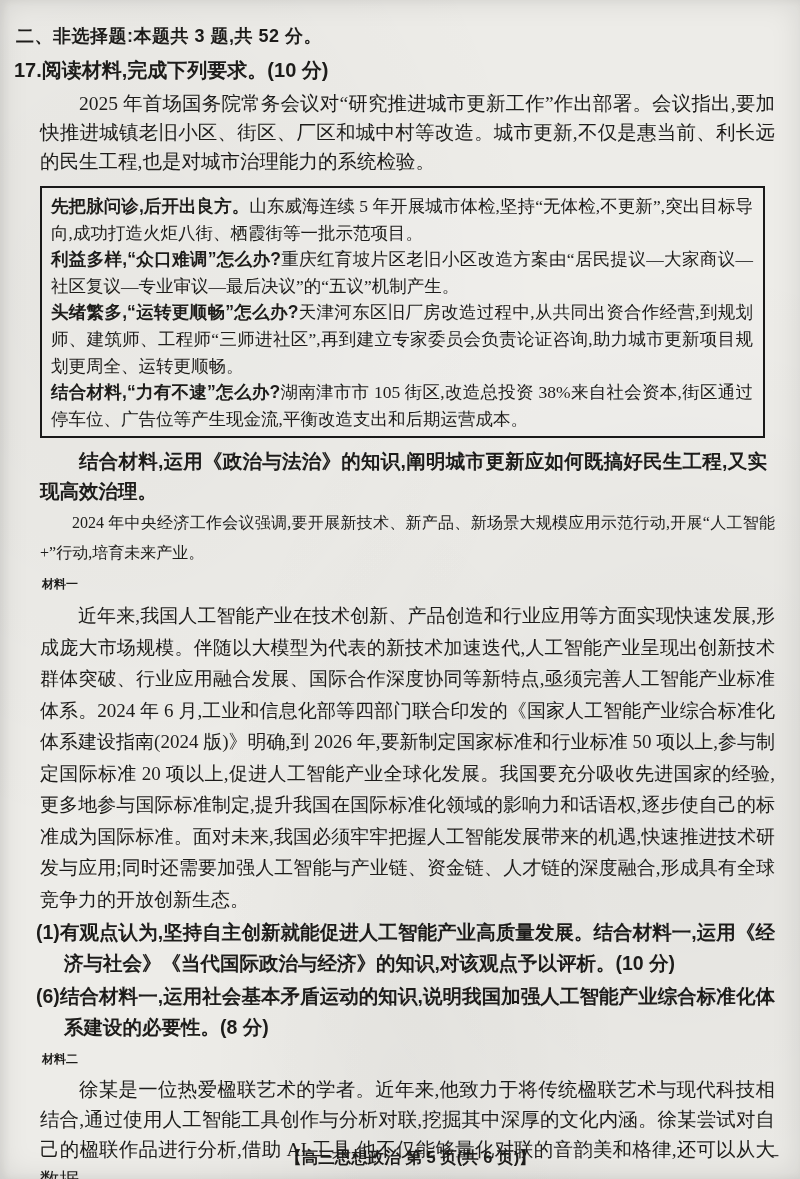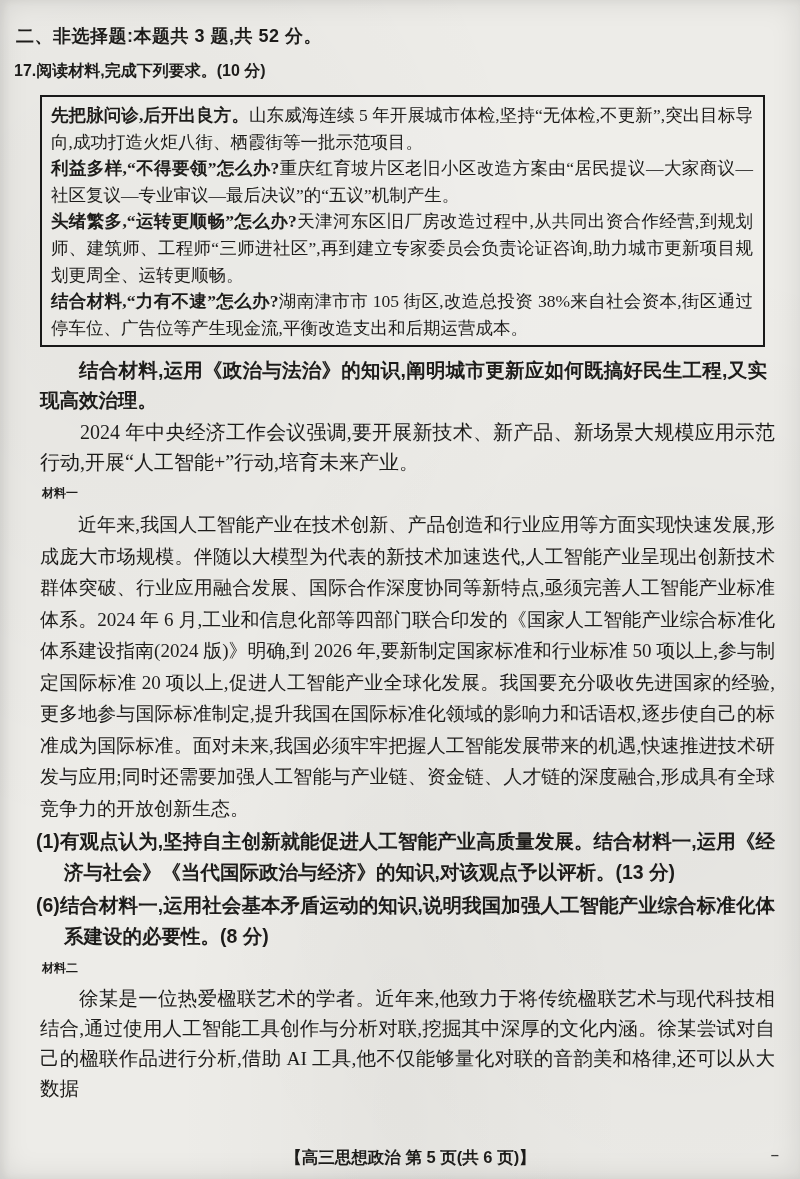--- a/index.html
+++ b/index.html
@@ -19,50 +19,50 @@
   .page{padding:14px 0 0 0;}
   .h-section{
     margin:8px 12px 6px 16px;
     font-family:"Liberation Sans","DejaVu Sans",sans-serif;
     font-weight:bold;font-size:18px;line-height:28px;
     letter-spacing:0.5px;
   }
   .q-title{
     margin:2px 12px 4px 14px;
     font-family:"Liberation Sans","DejaVu Sans",sans-serif;
-    font-weight:bold;font-size:16px;line-height:29px;
+    font-weight:bold;font-size:20px;line-height:29px;
   }
   .para{
     margin:0 25px 0 40px;
     text-indent:2em;text-align:justify;
     font-size:19.5px;line-height:29px;
   }
   .case-box{
     margin:10px 35px 8px 40px;
     border:2px solid #191919;
     padding:5px 10px 4px 9px;
     background:rgba(255,255,255,0.12);
   }
   .case-item{
     text-align:justify;font-size:17.5px;line-height:26.6px;margin:0;
   }
   .case-item .lead{
-    font-family:Liberation Serif, serif;
+    font-family:Liberation Sans, sans-serif;
     font-weight:bold;
   }
   .task{
     margin:6px 33px 2px 40px;
     text-indent:2em;text-align:justify;
     font-family:"Liberation Sans","DejaVu Sans",sans-serif;
     font-weight:bold;font-size:19.5px;line-height:30px;
   }
   .intro18{
     margin:0 25px 0 40px;
     text-indent:2em;text-align:justify;
-    font-size:20px;line-height:30px;
+    font-size:16px;line-height:30px;
   }
   .mat-label{
     margin:2px 12px 2px 42px;
     font-family:"Liberation Sans","DejaVu Sans",sans-serif;
     font-weight:bold;font-size:12px;line-height:28px;
   }
   .material{
     margin:0 25px 0 40px;
     text-indent:2em;text-align:justify;
     font-size:19px;line-height:31.5px;
@@ -92,38 +92,39 @@
 </style>
 </head>
 <body>
 
 <div class="page">
 
   <div class="h-section">二、非选择题:本题共 3 题,共 52 分。</div>
 
   <div class="q-title">17.阅读材料,完成下列要求。(10 分)</div>
 
+  <p class="para">2025 年首场国务院常务会议对“研究推进城市更新工作”作出部署。会议指出,要加快推进城镇老旧小区、街区、厂区和城中村等改造。城市更新,不仅是惠当前、利长远的民生工程,也是对城市治理能力的系统检验。</p>
 
   <div class="case-box">
     <p class="case-item"><span class="lead">先把脉问诊,后开出良方。</span><span>山东威海连续 5 年开展城市体检,坚持“无体检,不更新”,突出目标导向,成功打造火炬八街、栖霞街等一批示范项目。</span></p>
-    <p class="case-item"><span class="lead">利益多样,“不得要领”怎么办?</span><span>重庆红育坡片区老旧小区改造方案由“居民提议—大家商议—社区复议—专业审议—最后决议”的“五议”机制产生。</span></p>
+    <p class="case-item"><span class="lead">利益多样,“众口难调”怎么办?</span><span>重庆红育坡片区老旧小区改造方案由“居民提议—大家商议—社区复议—专业审议—最后决议”的“五议”机制产生。</span></p>
     <p class="case-item"><span class="lead">头绪繁多,“运转更顺畅”怎么办?</span><span>天津河东区旧厂房改造过程中,从共同出资合作经营,到规划师、建筑师、工程师“三师进社区”,再到建立专家委员会负责论证咨询,助力城市更新项目规划更周全、运转更顺畅。</span></p>
     <p class="case-item"><span class="lead">结合材料,“力有不逮”怎么办?</span><span>湖南津市市 105 街区,改造总投资 38%来自社会资本,街区通过停车位、广告位等产生现金流,平衡改造支出和后期运营成本。</span></p>
   </div>
 
   <p class="task">结合材料,运用《政治与法治》的知识,阐明城市更新应如何既搞好民生工程,又实现高效治理。</p>
 
 
   <p class="intro18">2024 年中央经济工作会议强调,要开展新技术、新产品、新场景大规模应用示范行动,开展“人工智能+”行动,培育未来产业。</p>
 
   <div class="mat-label">材料一</div>
 
   <p class="material">近年来,我国人工智能产业在技术创新、产品创造和行业应用等方面实现快速发展,形成庞大市场规模。伴随以大模型为代表的新技术加速迭代,人工智能产业呈现出创新技术群体突破、行业应用融合发展、国际合作深度协同等新特点,亟须完善人工智能产业标准体系。2024 年 6 月,工业和信息化部等四部门联合印发的《国家人工智能产业综合标准化体系建设指南(2024 版)》明确,到 2026 年,要新制定国家标准和行业标准 50 项以上,参与制定国际标准 20 项以上,促进人工智能产业全球化发展。我国要充分吸收先进国家的经验,更多地参与国际标准制定,提升我国在国际标准化领域的影响力和话语权,逐步使自己的标准成为国际标准。面对未来,我国必须牢牢把握人工智能发展带来的机遇,快速推进技术研发与应用;同时还需要加强人工智能与产业链、资金链、人才链的深度融合,形成具有全球竞争力的开放创新生态。</p>
 
-  <p class="question">(1)有观点认为,坚持自主创新就能促进人工智能产业高质量发展。结合材料一,运用《经济与社会》《当代国际政治与经济》的知识,对该观点予以评析。(13 分)</p>
+  <p class="question">(1)有观点认为,坚持自主创新就能促进人工智能产业高质量发展。结合材料一,运用《经济与社会》《当代国际政治与经济》的知识,对该观点予以评析。(10 分)</p>
 
   <p class="question">(6)结合材料一,运用社会基本矛盾运动的知识,说明我国加强人工智能产业综合标准化体系建设的必要性。(8 分)</p>
 
   <div class="mat-label">材料二</div>
 
   <p class="material2">徐某是一位热爱楹联艺术的学者。近年来,他致力于将传统楹联艺术与现代科技相结合,通过使用人工智能工具创作与分析对联,挖掘其中深厚的文化内涵。徐某尝试对自己的楹联作品进行分析,借助 AI 工具,他不仅能够量化对联的音韵美和格律,还可以从大数据</p>
 
   <div class="footer">【高三思想政治 第 5 页(共 6 页)】</div>
   <div class="footer-mark">--</div>
 

